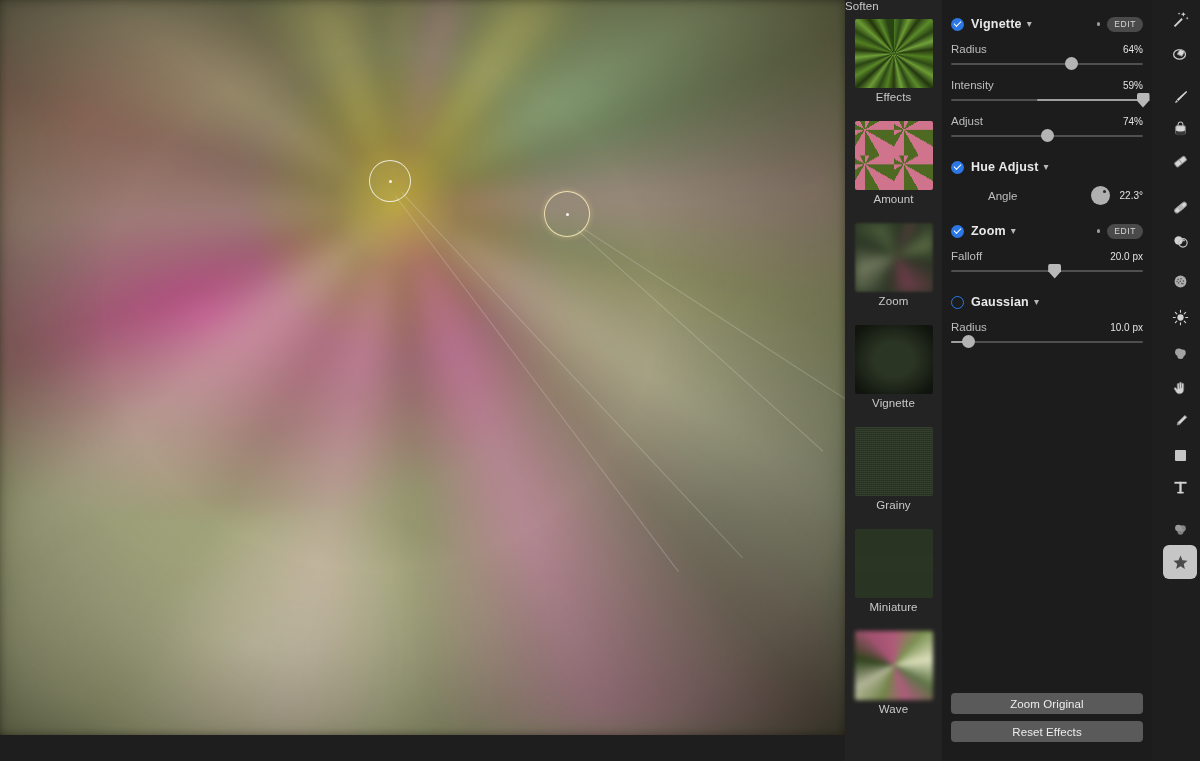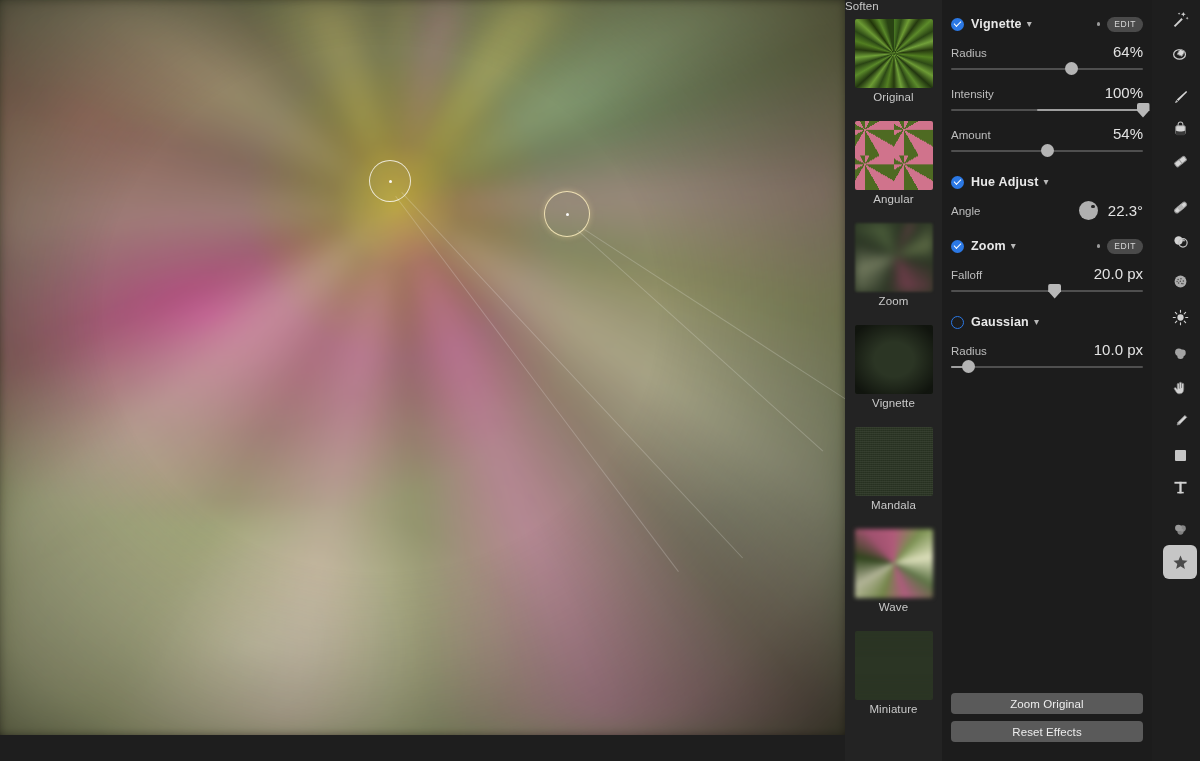--- a/index.html
+++ b/index.html
@@ -151,33 +151,33 @@
   .grp-title { font-size: 12.5px; font-weight: bold; color: #e8e8e8; letter-spacing: .2px; }
   .caret { margin-left: 5px; color: #b8b8b8; font-size: 10px; line-height: 1; }
   .grp-right { margin-left: auto; display: flex; align-items: center; gap: 7px; }
   .mod-dot { width: 3.5px; height: 3.5px; border-radius: 50%; background: #9a9a9a; }
   .edit-badge { font-size: 8.5px; color: #d8d8d8; background: #4a4a4a; border-radius: 8px;
                 padding: 2.5px 7px 2.5px 7px; letter-spacing: .6px; }
 
   .row { display: flex; align-items: baseline; justify-content: space-between;
          padding: 4px 0 2px; }
   .row-label { font-size: 11.5px; color: #bdbdbd; }
-  .row-val { font-size: 15px; color: #e2e2e2; }
+  .row-val { font-size: 10px; color: #e2e2e2; }
   .track { position: relative; height: 14px; margin: 0 0 4px; }
   .track .rail { position: absolute; left: 0; right: 0; top: 6px; height: 2.4px;
                  background: #4f4f4f; border-radius: 2px; }
   .track .fill { position: absolute; top: 6px; height: 2.4px; background: #9f9f9f; border-radius: 2px; }
   .knob-round { position: absolute; top: 0; width: 13px; height: 13px; border-radius: 50%;
                 background: #b4b4b4; margin-left: -6.5px; }
   .knob-shield { position: absolute; top: -0.5px; width: 13px; height: 15px; margin-left: -6.5px;
                  background: #b8b8b8;
                  clip-path: polygon(0% 0%, 100% 0%, 100% 52%, 50% 100%, 0% 52%);
                  border-radius: 2px 2px 0 0; }
   .dial-row { display: flex; align-items: center; padding: 4px 0 2px; }
-  .dial-row .row-label { flex: 1; }
+  .dial-row .row-label { flex: 1; margin-left: 37px; }
   .dial { width: 19px; height: 19px; border-radius: 50%; background: #b0b0b0; position: relative;
           margin-right: 10px; }
   .dial .ind { position: absolute; width: 3.4px; height: 3.4px; border-radius: 50%; background: #262626;
                right: 3.2px; top: 3.6px; }
 
   .panel-btns { position: absolute; left: 9px; right: 9px; bottom: 19px; }
   .pbtn { height: 21px; border-radius: 4px; background: #5a5a5a; color: #ededed;
           font-size: 11.5px; display: flex; align-items: center; justify-content: center;
           margin-top: 7px; letter-spacing: .1px; }
 
@@ -212,45 +212,45 @@
     <div class="handle warm" id="h1" style="left: 544px; top: 191px; width: 46px; height: 46px;">
       <div class="dot"></div>
     </div>
   </div>
 
   <div id="thumbs">
     <div class="thumb-cap" style="padding-top:0;">Soften</div>
     <div id="thumb-list">
         <div class="thumb-item" style="margin-top: 7px;">
           <div class="thumb-img ti-mandala"></div>
-          <div class="thumb-cap">Original</div>
+          <div class="thumb-cap">Effects</div>
         </div>
         <div class="thumb-item" style="margin-top: 18px;">
           <div class="thumb-img ti-angular"></div>
-          <div class="thumb-cap">Angular</div>
+          <div class="thumb-cap">Amount</div>
         </div>
         <div class="thumb-item" style="margin-top: 18px;">
           <div class="thumb-img ti-leaf ti-zoom"></div>
           <div class="thumb-cap">Zoom</div>
         </div>
         <div class="thumb-item" style="margin-top: 18px;">
           <div class="thumb-img ti-leaf ti-vig"></div>
           <div class="thumb-cap">Vignette</div>
         </div>
         <div class="thumb-item" style="margin-top: 18px;">
           <div class="thumb-img ti-leaf ti-grain"></div>
-          <div class="thumb-cap">Mandala</div>
+          <div class="thumb-cap">Grainy</div>
+        </div>
+        <div class="thumb-item" style="margin-top: 18px;">
+          <div class="thumb-img ti-leaf ti-mini"></div>
+          <div class="thumb-cap">Miniature</div>
         </div>
         <div class="thumb-item" style="margin-top: 18px;">
           <div class="thumb-img ti-wave"></div>
           <div class="thumb-cap">Wave</div>
-        </div>
-        <div class="thumb-item" style="margin-top: 18px;">
-          <div class="thumb-img ti-leaf ti-mini"></div>
-          <div class="thumb-cap">Miniature</div>
         </div>
       </div>
   </div>
 
   <div id="panel">
     <div id="group-list">
         <div class="grp" style="margin-top: 9px;">
           <div class="grp-head">
             <span class="chk on"></span>
             <span class="grp-title">Vignette</span>
@@ -263,30 +263,30 @@
           <div class="row">
             <span class="row-label">Radius</span>
             <span class="row-val">64%</span>
           </div>
           <div class="track">
             <span class="rail"></span>
             <span class="knob-round" style="left:63%;"></span>
           </div>
           <div class="row">
             <span class="row-label">Intensity</span>
-            <span class="row-val">100%</span>
+            <span class="row-val">59%</span>
           </div>
           <div class="track">
             <span class="rail"></span>
             <span class="fill" style="left:45%; width:55%;"></span>
             <span class="knob-shield" style="left:100%;"></span>
           </div>
           <div class="row">
-            <span class="row-label">Amount</span>
-            <span class="row-val">54%</span>
+            <span class="row-label">Adjust</span>
+            <span class="row-val">74%</span>
           </div>
           <div class="track">
             <span class="rail"></span>
             <span class="knob-round" style="left:50%;"></span>
           </div>
         </div>
         <div class="grp" style="margin-top: 9px;">
           <div class="grp-head">
             <span class="chk on"></span>
             <span class="grp-title">Hue Adjust</span>

